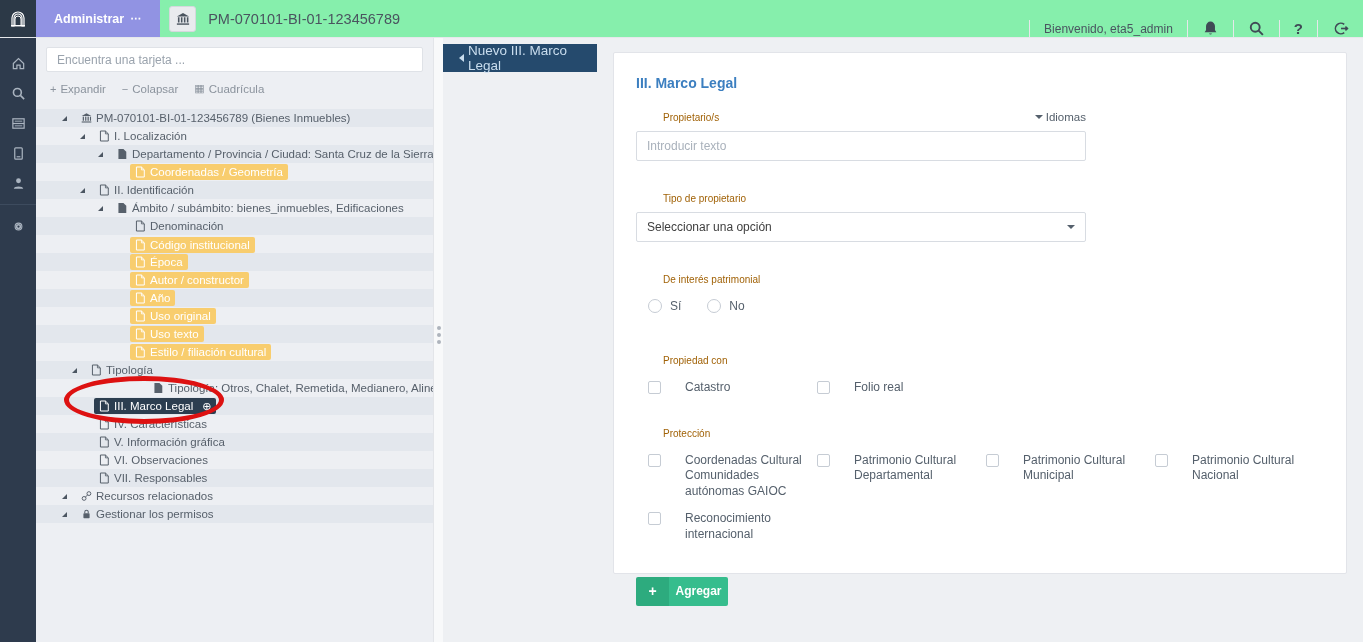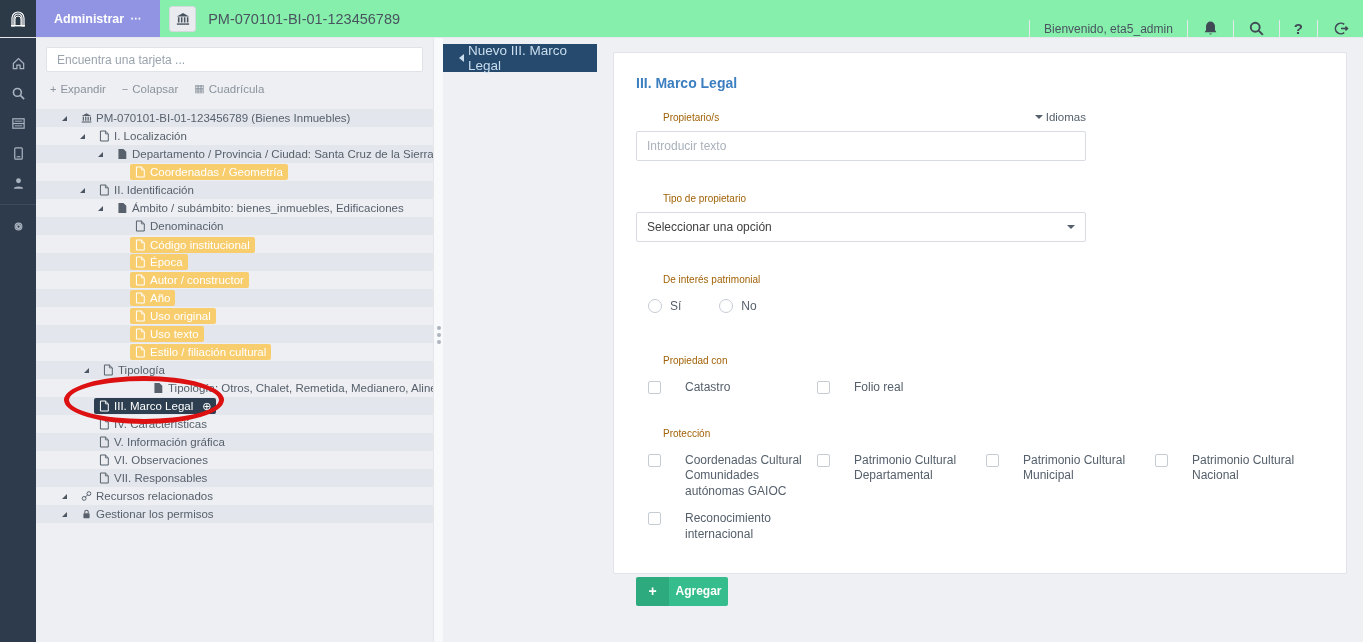--- a/index.html
+++ b/index.html
@@ -57,21 +57,21 @@
   .card { margin:14px 16px 0 16px; background:#fff; border:1px solid #e2e4e9; border-radius:2px; height:522px; padding:22px 22px; }
   .form-title { color:#3c7fc0; font-size:14px; font-weight:bold; }
   .field-head { width:450px; display:flex; justify-content:space-between; align-items:flex-end; margin-top:20px; }
   .label { font-size:10px; color:#a16207;margin-left:27px; }
   .idiomas { font-size:11.5px; color:#55606c; display:flex; align-items:center; gap:3px; cursor:pointer; }
   .dd-caret { width:0; height:0; border-left:4px solid transparent; border-right:4px solid transparent; border-top:4px solid #55606c; }
   .text-input { margin-top:8px; width:450px; height:30px; border:1px solid #d8dce2; border-radius:2px; padding:0 10px; font-size:12px; color:#55606c; font-family:"Liberation Sans",sans-serif; }
   .text-input::placeholder { color:#a9b1bb; }
   .select { margin-top:8px; width:450px; height:30px; border:1px solid #d8dce2; border-radius:2px; display:flex; align-items:center; justify-content:space-between; padding:0 10px; font-size:12px; color:#404040; cursor:pointer; background:#fff; }
   .sec-label { margin-top:32px; }
-  .radio-row { margin-top:14px; display:flex; gap:38px; padding-left:12px; }
+  .radio-row { margin-top:14px; display:flex; gap:26px; padding-left:12px; }
   .radio-item { display:flex; align-items:center; gap:8px; font-size:12px; color:#55606c; cursor:pointer; }
   .radio { width:14px; height:14px; border:1px solid #c6ccd4; border-radius:50%; background:#fff; }
   .check-grid { margin-top:14px; display:grid; grid-template-columns:repeat(4,169px); row-gap:12px; padding-left:12px; }
   .check-item { display:flex; align-items:flex-start; gap:0; font-size:12px; color:#55606c; cursor:pointer; }
   .checkbox { width:13px; height:13px; border:1px solid #c6ccd4; border-radius:2px; background:#fff; flex:0 0 13px; margin-top:1px; }
   .check-label { margin-left:24px; max-width:118px; line-height:1.3; }
   .add-btn { margin-top:34px; width:92px; height:29px; display:flex; border-radius:2px; overflow:hidden; cursor:pointer; }
   .add-btn .plus-seg { width:33px; background:#2dab7e; color:#fff; display:flex; align-items:center; justify-content:center; font-size:14px; font-weight:bold; }
   .add-btn .label-seg { flex:1; background:var(--green); color:#fff; display:flex; align-items:center; justify-content:center; font-size:12px; font-weight:bold; }
   svg { display:block; }
@@ -375,21 +375,21 @@
             <span class="chip highlight">
               <span class="node-icon">
                 <svg width="10" height="12" viewBox="0 0 14 16">
                   <path d="M2 1h7l4 4v10H2z" fill="none" stroke="currentColor" stroke-width="1.4"></path>
                   <path d="M9 1v4h4" fill="none" stroke="currentColor" stroke-width="1.2"></path>
                 </svg>
               </span>
               <span>Estilo / filiación cultural</span>
             </span>
           </div>
-          <div class="trow stripe" style="padding-left: 48px;">
+          <div class="trow stripe" style="padding-left: 36px;">
             <span class="caret-slot">
               <span class="caret"></span>
             </span>
             <span class="chip">
               <span class="node-icon">
                 <svg width="10" height="12" viewBox="0 0 14 16">
                   <path d="M2 1h7l4 4v10H2z" fill="none" stroke="currentColor" stroke-width="1.4"></path>
                   <path d="M9 1v4h4" fill="none" stroke="currentColor" stroke-width="1.2"></path>
                 </svg>
               </span>

